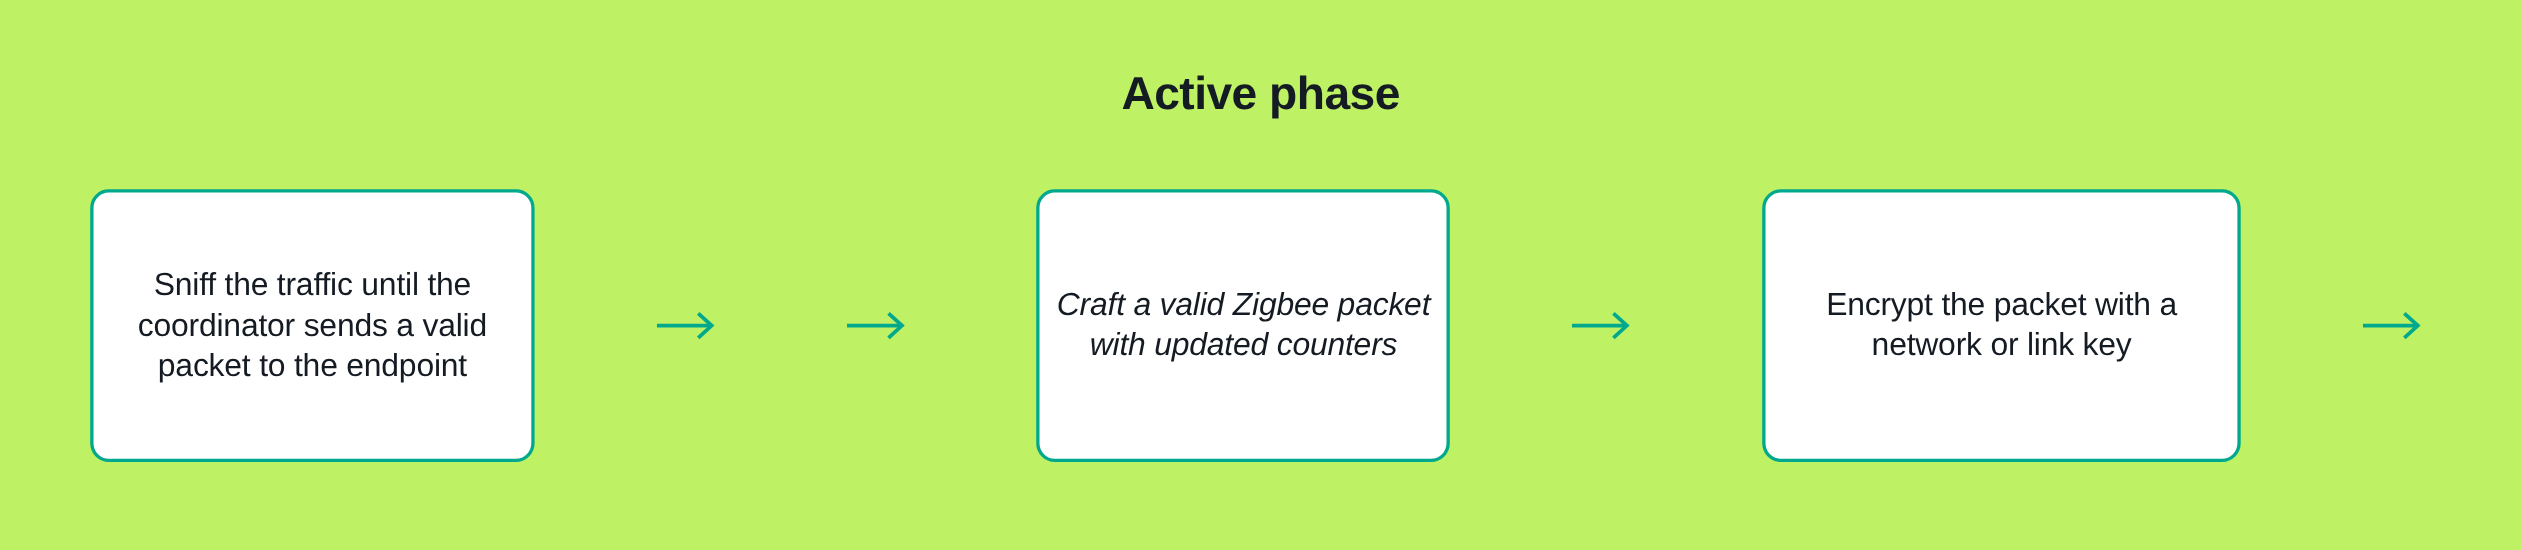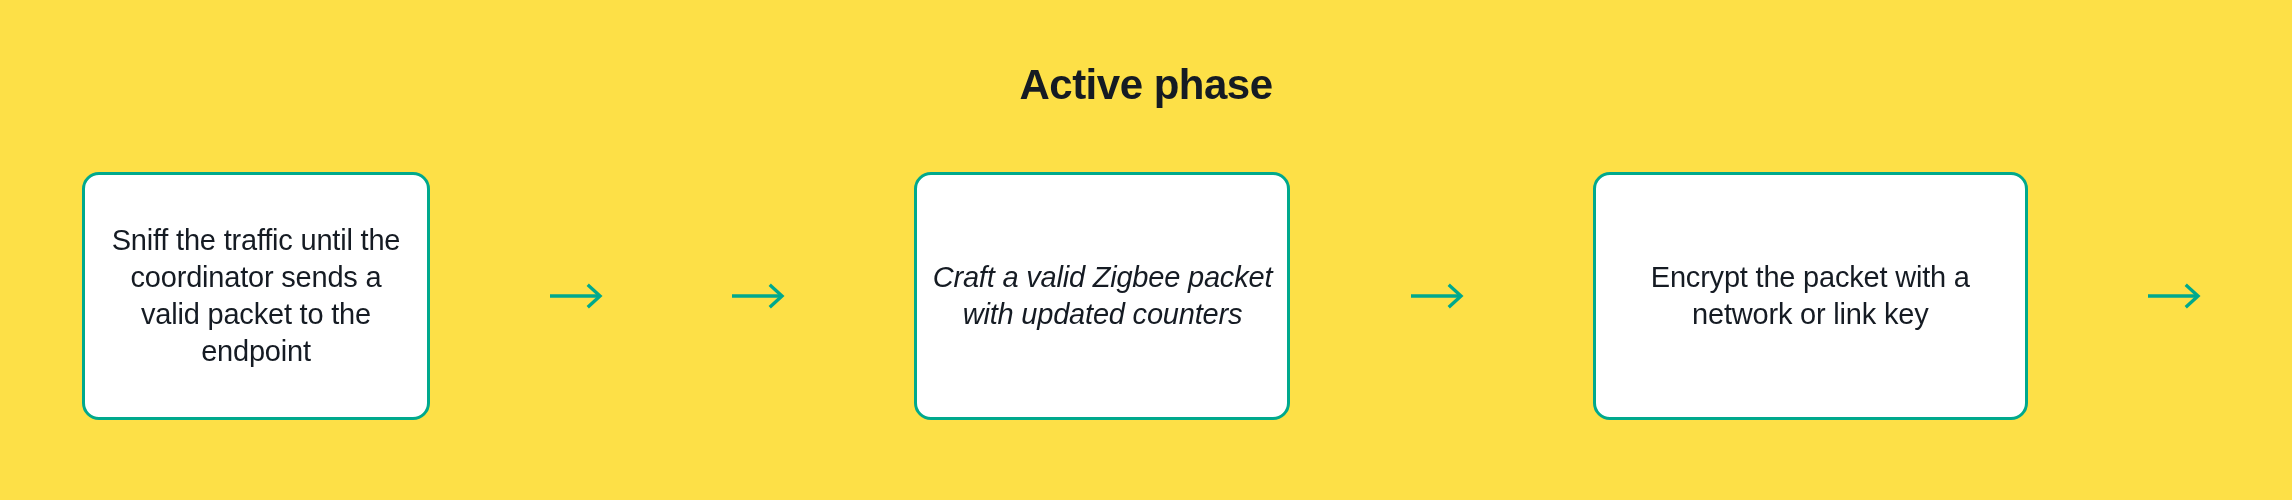--- a/index.html
+++ b/index.html
@@ -11,21 +11,21 @@
     width: 2292px;
     height: 500px;
     font-family: "Liberation Sans", sans-serif;
     overflow: hidden;
   }
 
   .canvas {
     position: relative;
     width: 2292px;
     height: 500px;
-    background: #fde047;
+    background: #bef264;
   }
 
   
   .title {
     position: absolute;
     top: 62px;
     left: 0;
     width: 2292px;
     text-align: center;
     font-size: 42px;
@@ -63,21 +63,21 @@
   }
 
   .step-box .step-text {
     font-size: 29px;
     line-height: 37px;
     color: #151b23;
     letter-spacing: -0.2px;
     white-space: pre-line;
   }
 
-  .w-376 { width: 348px; }
+  .w-376 { width: 404px; }
   .w-372 { width: 372px; }
   .w-376b { width: 376px; font-style: italic; }
   .w-372b { width: 435px; }
   .w-382 { width: 382px; }
 
   
   .connector {
     flex: 0 0 auto;
     width: 62px;
     height: 248px;

